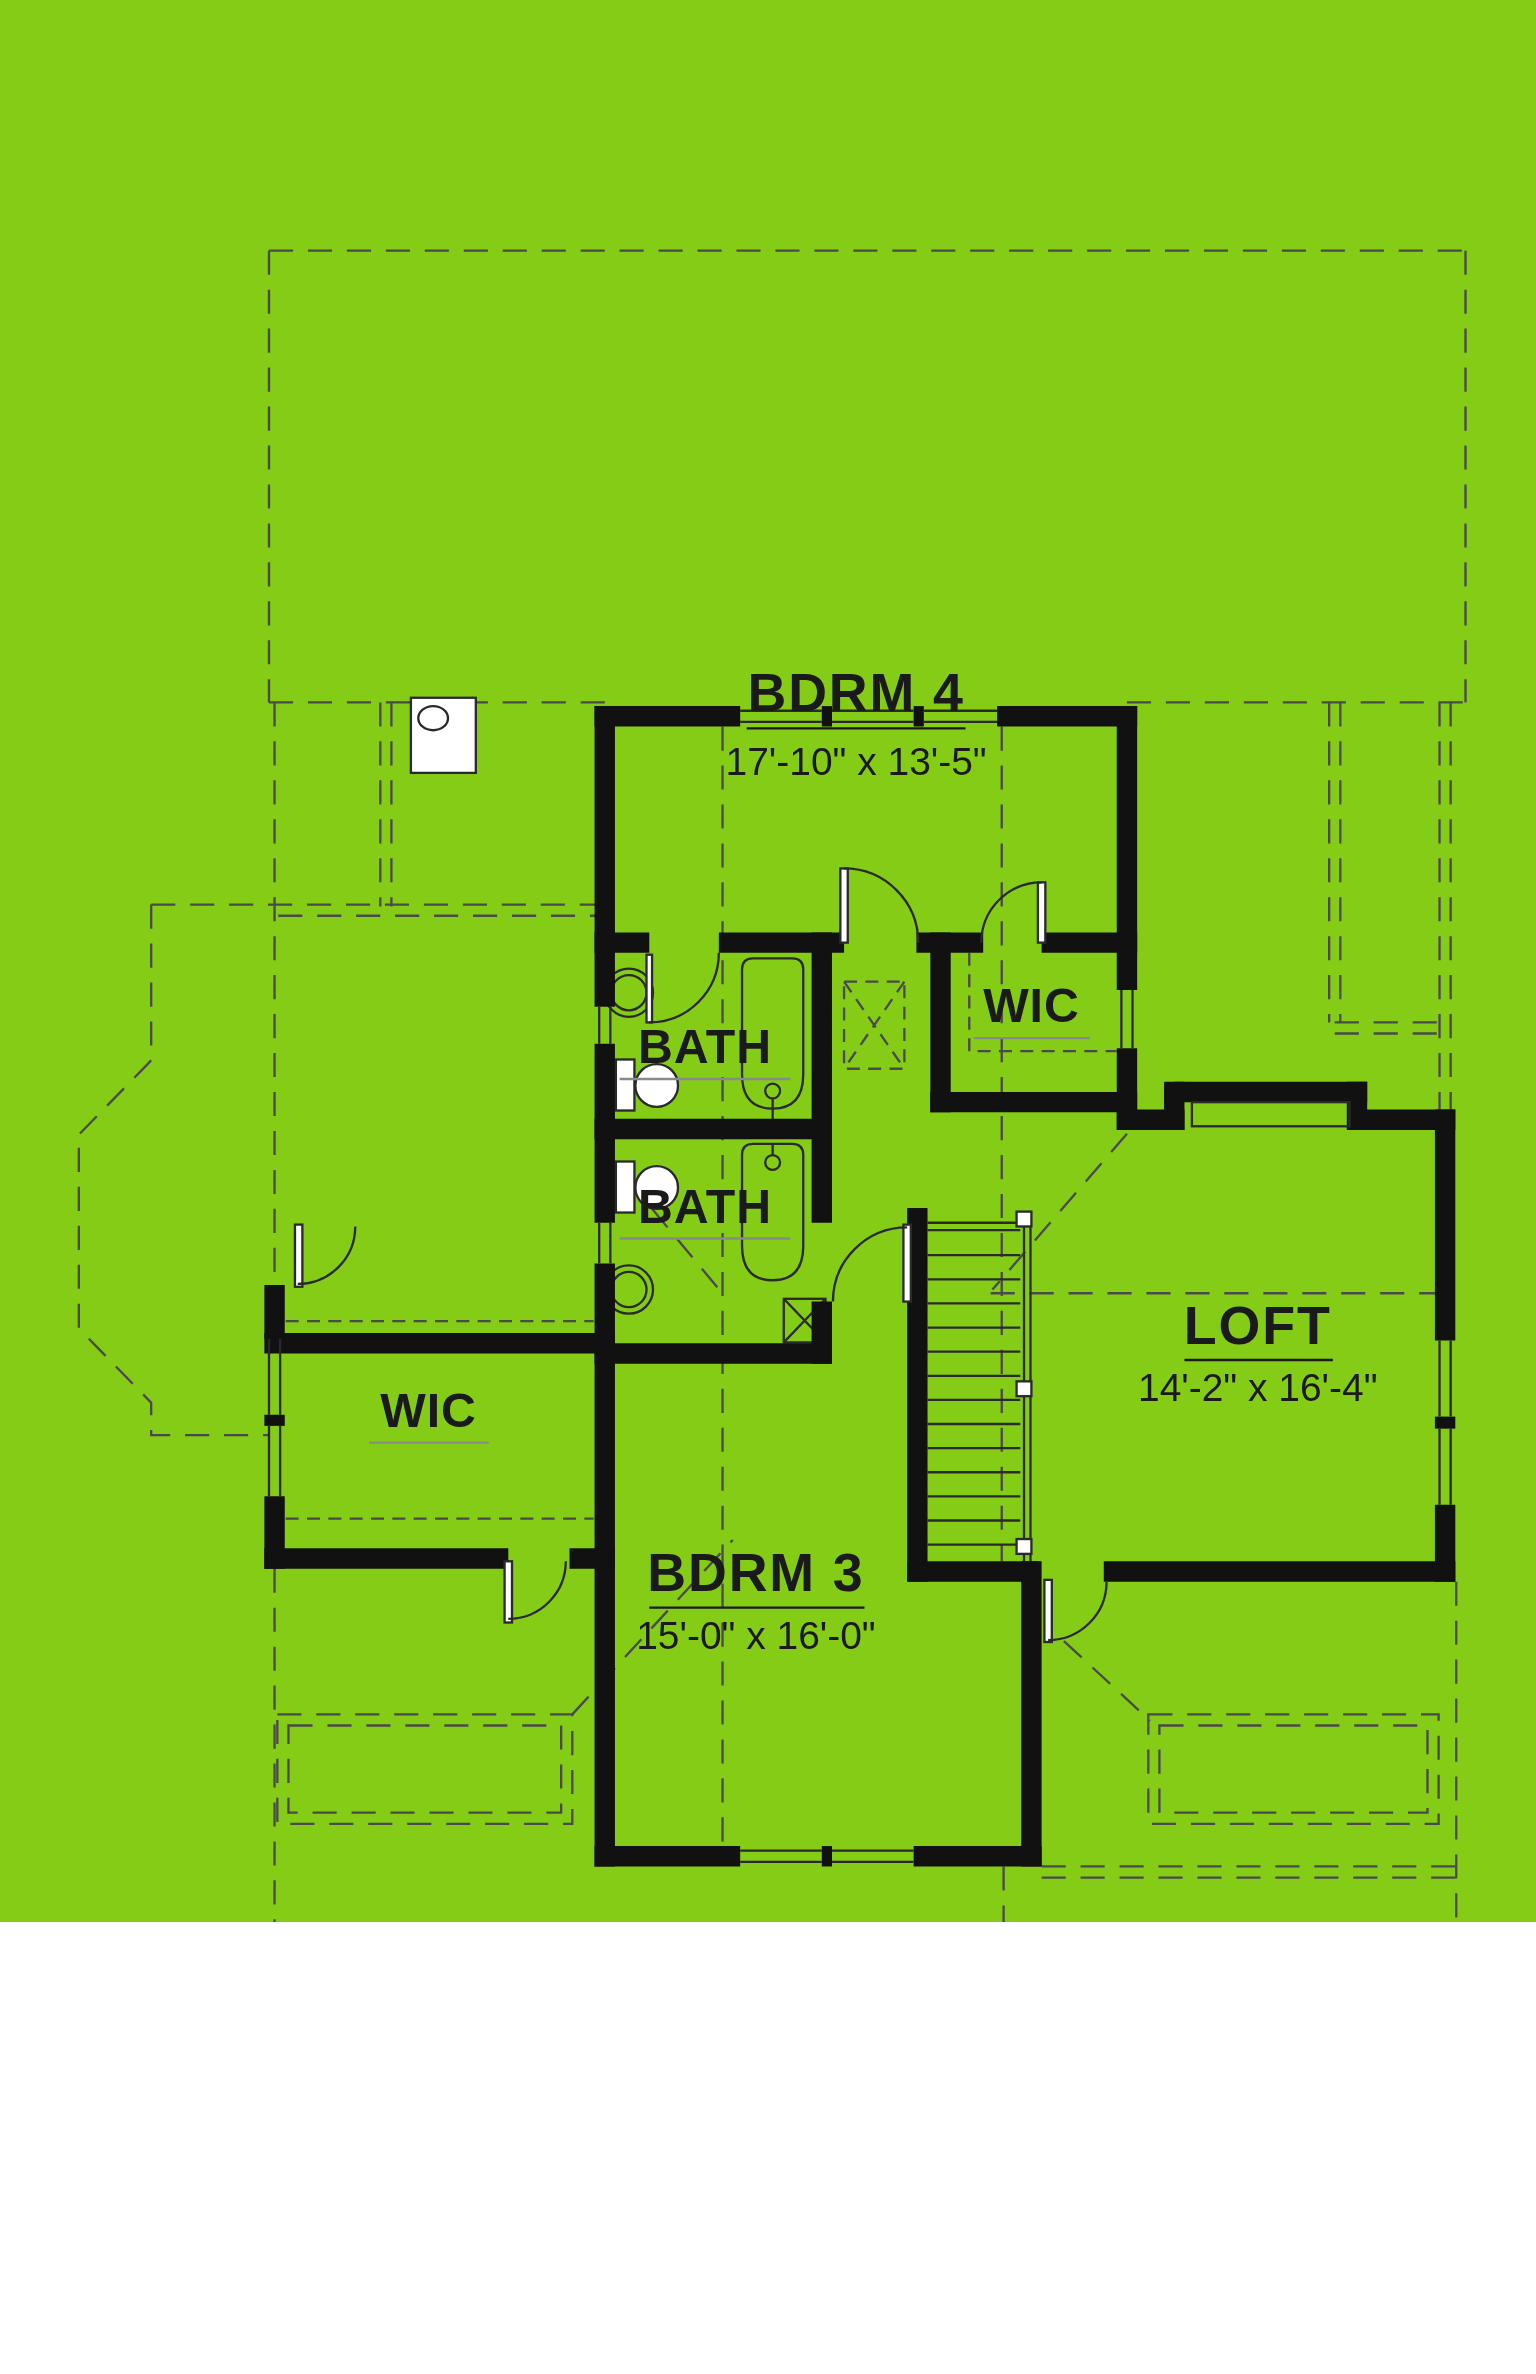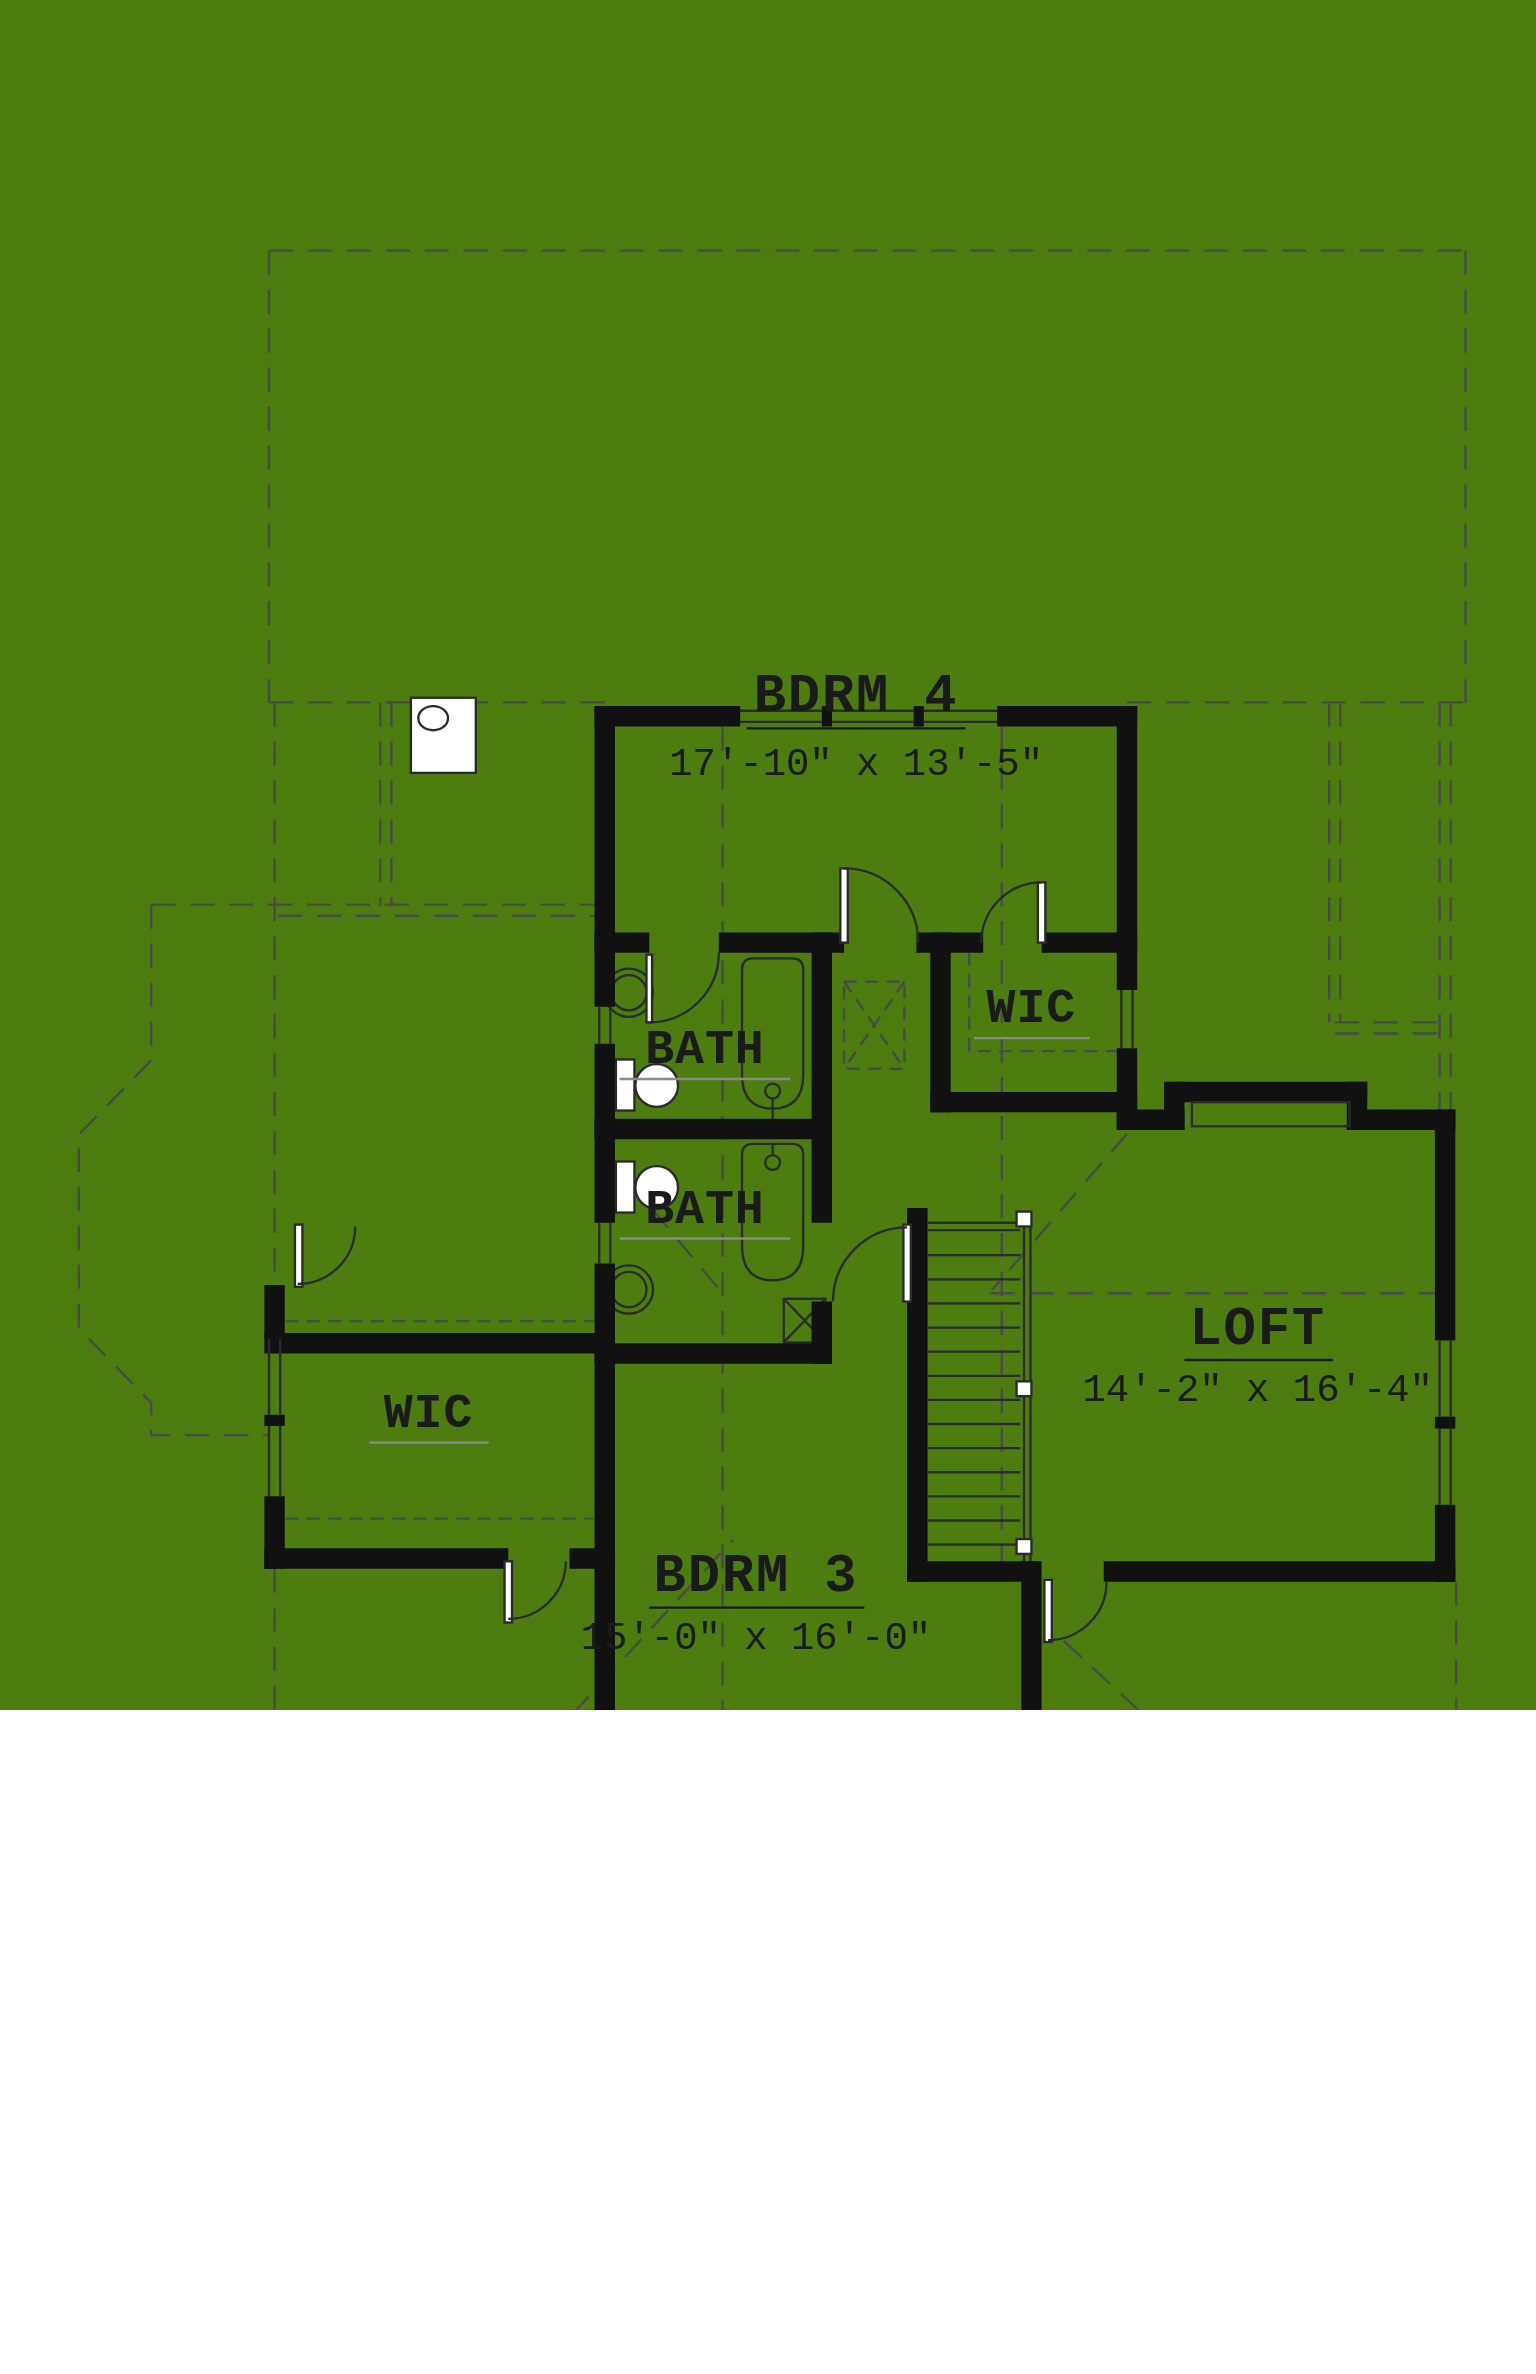--- a/index.html
+++ b/index.html
@@ -1,17 +1,17 @@
 <!DOCTYPE html>
 <html style="font-size:15px"><head>
 <meta charset="utf-8">
 <style>
   html,body{margin:0;padding:0;background:#ffffff;}
-  .canvas{position:relative;width:1536px;height:1710px;background:#4d7c0f;overflow:hidden;
-          font-family:Liberation Mono, monospace;}
+  .canvas{position:relative;width:1536px;height:1922px;background:#84cc16;overflow:hidden;
+          font-family:Liberation Sans, sans-serif;}
   svg{position:absolute;inset:0;}
   .room-name{font-size:58px;font-weight:600;letter-spacing:2px;fill:#1a1a1a;}
   .room-name-sm{font-size:52px;font-weight:600;letter-spacing:1px;fill:#1a1a1a;}
   .room-dims{font-size:42px;font-weight:500;fill:#1a1a1a;}
   .wall{stroke:#111111;stroke-width:22;fill:none;}
   .thin{stroke:#2a2a2a;stroke-width:2.5;fill:none;}
   .thinfill{stroke:#2a2a2a;stroke-width:2.5;fill:#ffffff;}
   .dash{stroke:#4a4a4a;stroke-width:2.5;fill:none;stroke-dasharray:26 16;}
   .dash-sm{stroke:#4a4a4a;stroke-width:2.5;fill:none;stroke-dasharray:14 9;}
   .gray{stroke:#8a8a8a;stroke-width:2.5;fill:none;}

